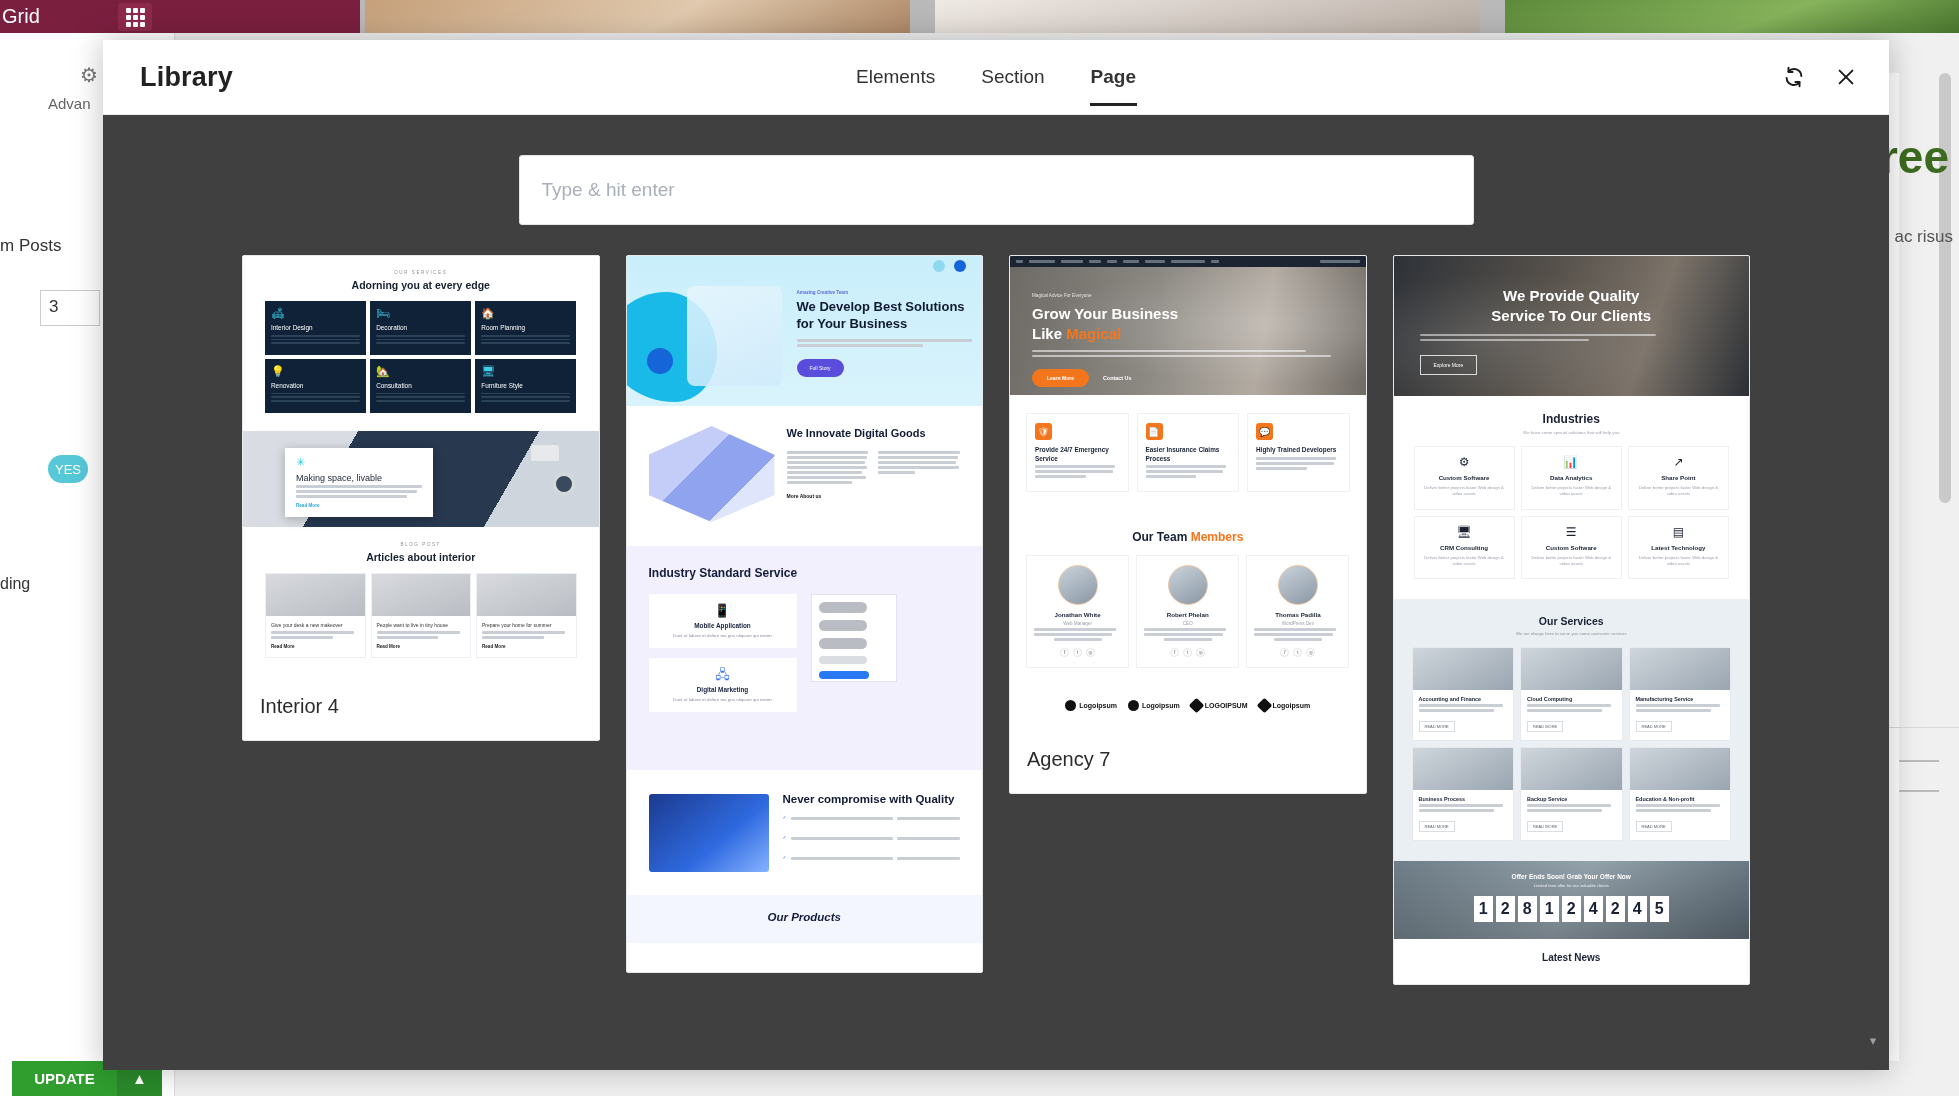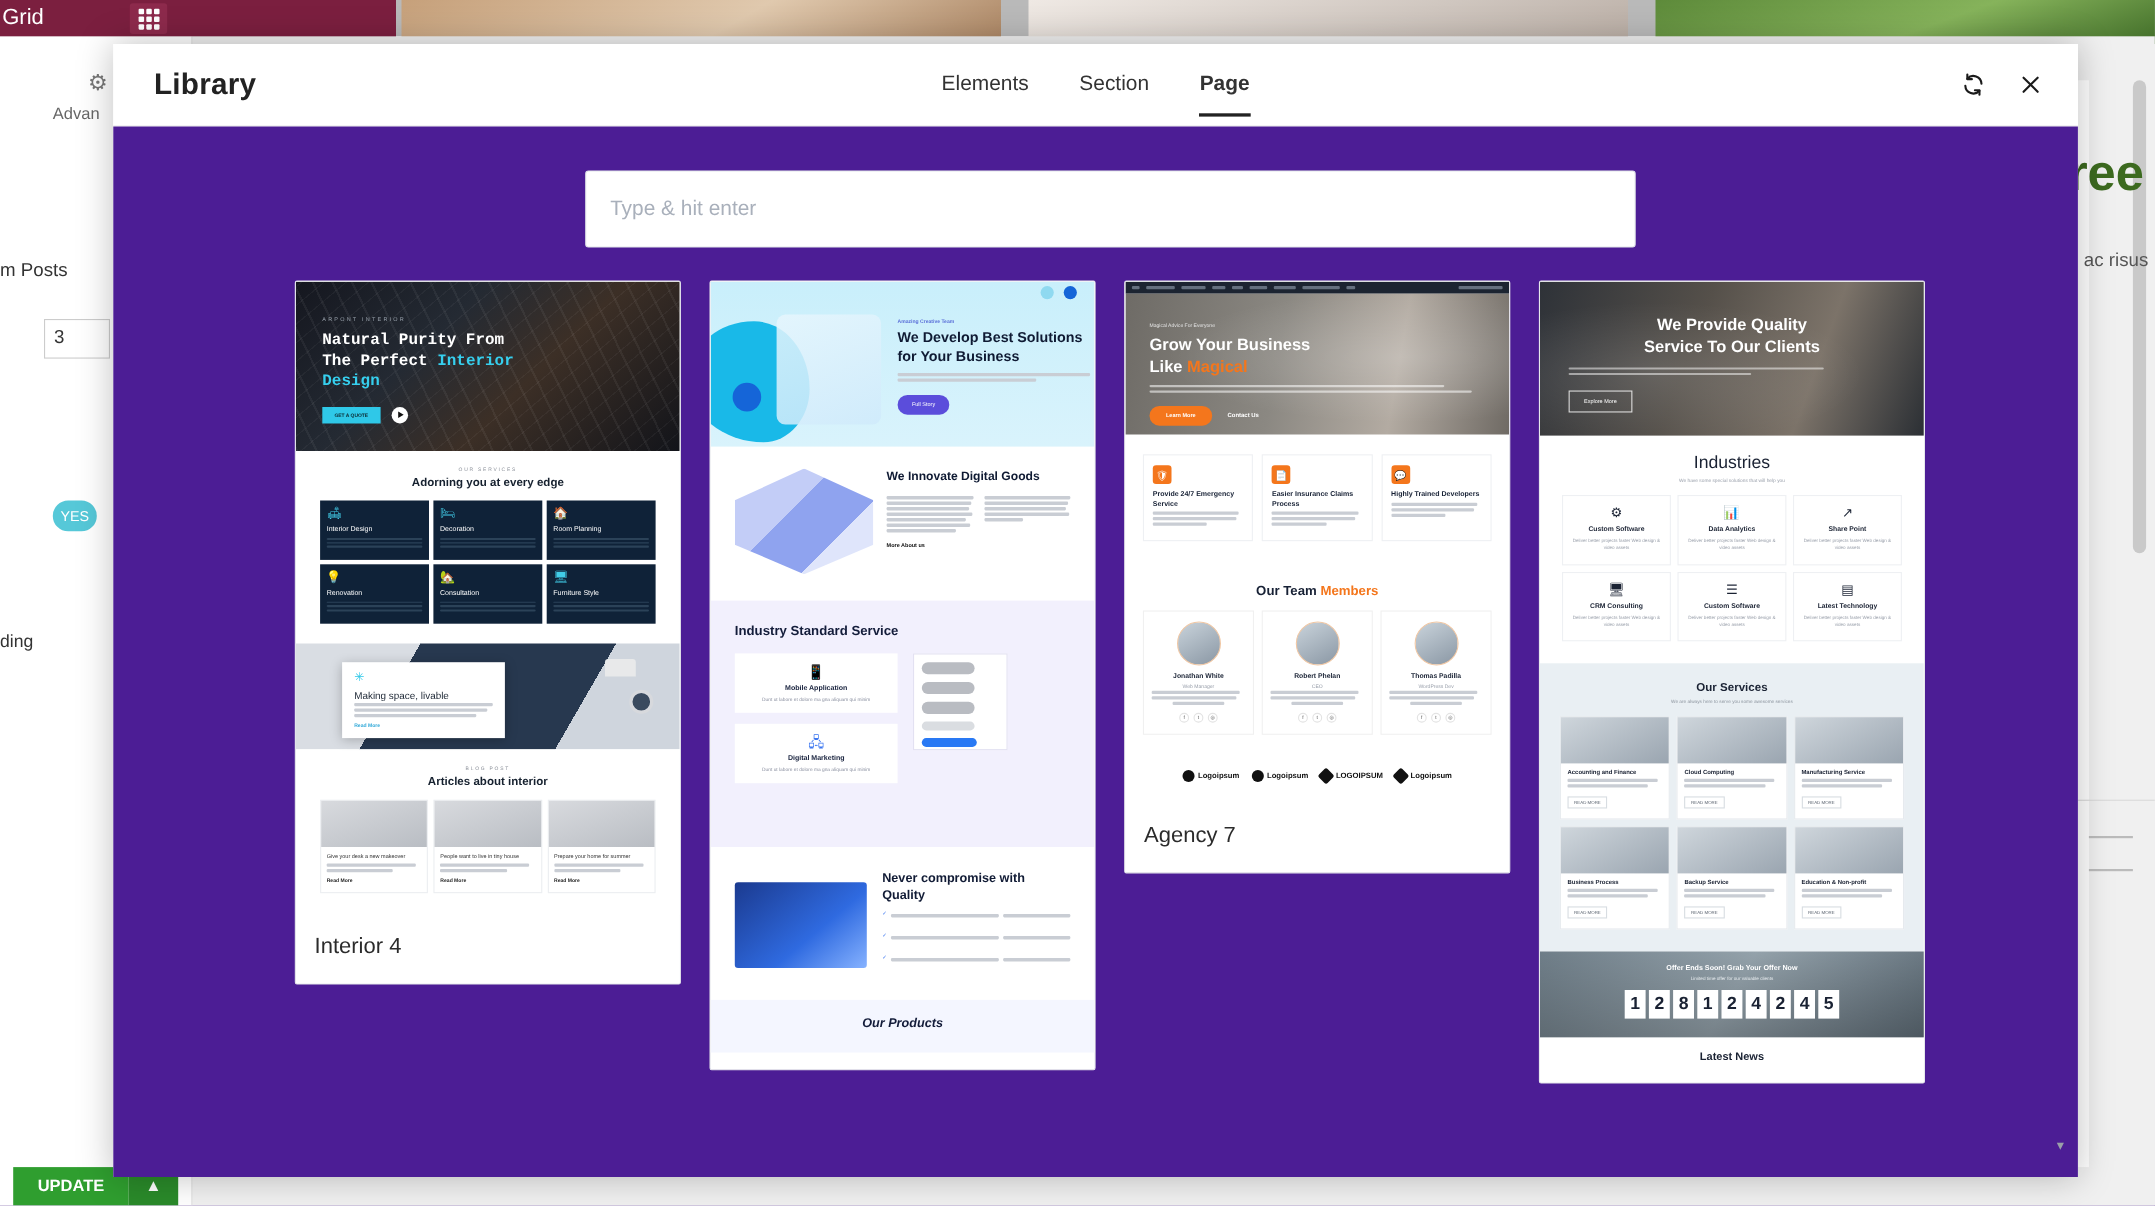--- a/index.html
+++ b/index.html
@@ -42,21 +42,21 @@
   .modal-head { height:75px; flex:0 0 75px; background:#fff; position:relative; display:flex; align-items:center; border-bottom:1px solid #eaeaea; }
   .modal-title { position:absolute; left:37px; top:50%; transform:translateY(-50%); font-size:27px; font-weight:bold; color:#222; letter-spacing:.2px;}
   .tabs { position:absolute; left:50%; transform:translateX(-50%); display:flex; gap:0; align-items:flex-end; height:75px; }
   .tab { font-size:19px; color:#333; padding:0 23px; height:75px; display:flex; align-items:center; position:relative; cursor:pointer; }
   .tab.active { font-weight:bold; }
   .tab.active:after { content:""; position:absolute; left:22px; right:22px; bottom:9px; height:3px; background:#222; }
   .head-actions { position:absolute; right:30px; top:50%; transform:translateY(-50%); display:flex; gap:26px; align-items:center; }
   .icon-btn { width:26px; height:26px; color:#222; display:flex; align-items:center; justify-content:center; cursor:pointer; }
   .icon-btn svg { width:22px; height:22px; fill:none; stroke:#1b1b1b; stroke-width:2.1; stroke-linecap:round; stroke-linejoin:round;}
 
-  .modal-body { flex:1; background:#4c1d95; position:relative; overflow:hidden;padding-left:26px; }
+  .modal-body { flex:1; background:#404040; position:relative; overflow:hidden; }
   .search-wrap { display:flex; justify-content:center; padding:40px 0 30px; }
   .search-input { width:955px; height:70px; background:#fff; border:1px solid #e2e5e9; border-radius:3px;
                   font-size:19px; color:#333; padding:0 22px; outline:none; font-family:"Liberation Sans",sans-serif;}
   .search-input::placeholder { color:#a9b0bb; }
 
   .grid { display:flex; gap:26px; padding:0 139px; align-items:flex-start; }
   .card { width:358px; background:#fff; border:1px solid #e6e8ec; border-radius:2px; overflow:hidden; cursor:pointer; position:relative; }
   .card .thumb { width:100%; overflow:hidden; background:#fff; position:relative; }
   .card .cap { padding:17px 17px 22px; font-size:20px; color:#2b2b2b; background:#fff; }
   .lorem { background:#c9cdd4; height:3px; border-radius:1px; margin:2px 0; }
@@ -175,21 +175,21 @@
   .c3-logo.sq .m{border-radius:2px;transform:rotate(45deg);}
 
   
   .c4-hero{height:140px;background:linear-gradient(110deg,#2e3238 0%,#55504a 40%,#7c7369 70%,#2b2f34 100%);position:relative;padding:30px 26px;}
   .c4-hero:after{content:"";position:absolute;inset:0;background:radial-gradient(ellipse at 30% 60%, rgba(255,255,255,.13), transparent 55%);}
   .c4-h1{font-size:15px;font-weight:bold;color:#fff;line-height:1.32;position:relative;z-index:2;text-align:center;}
   .c4-p{margin-top:8px;position:relative;z-index:2;}
   .c4-p div{height:2px;background:rgba(255,255,255,.5);border-radius:1px;margin-bottom:3px;}
   .c4-btn{margin-top:11px;display:inline-block;border:1px solid rgba(255,255,255,.8);color:#fff;font-size:5px;padding:6px 13px;position:relative;z-index:2;}
   .c4-ind{background:#fff;padding:16px 20px 20px;text-align:center;}
-  .c4-ih{font-size:16px;font-weight:normal;color:#1a2233;}
+  .c4-ih{font-size:12px;font-weight:bold;color:#1a2233;}
   .c4-isub{font-size:4.4px;color:#9aa0ab;margin-top:4px;}
   .c4-igrid{display:grid;grid-template-columns:repeat(3,1fr);gap:6px;margin-top:11px;}
   .c4-icard{border:1px solid #eef0f3;padding:9px 6px 11px;background:#fff;}
   .c4-iicon{font-size:12px;color:#1a2233;line-height:1;}
   .c4-in{font-size:6.2px;font-weight:bold;color:#1a2233;margin-top:6px;}
   .c4-id{font-size:4.2px;color:#9aa0ab;margin-top:4px;line-height:1.5;}
   .c4-serv{background:#e9eff3;padding:16px 18px 20px;text-align:center;}
   .c4-sh{font-size:10.5px;font-weight:bold;color:#1a2233;}
   .c4-ssub{font-size:4.3px;color:#8d959f;margin-top:4px;}
   .c4-sgrid{display:grid;grid-template-columns:repeat(3,1fr);gap:6px;margin-top:11px;}
@@ -285,34 +285,20 @@
 
     <div class="search-wrap">
       <input class="search-input" type="text" placeholder="Type &amp; hit enter" style="">
     </div>
 
     <div class="grid">
 
       <div class="card">
         <div class="thumb">
 
-          <div class="c1-hero">
-            <div class="c1-kicker">ARPONT INTERIOR</div>
-            <div class="c1-h1">
-              <span>Natural Purity From</span><br>
-              <span>The Perfect </span><span class="accent">Interior</span><br>
-              <span class="accent">Design</span>
-            </div>
-            <div class="c1-btnrow">
-              <div class="c1-btn">GET A QUOTE</div>
-              <div class="c1-play">
-                  <div></div>
-                </div>
-            </div>
-          </div>
 
           <div class="c1-serv">
             <div class="c1-kick2">OUR SERVICES</div>
             <div class="c1-h2">Adorning you at every edge</div>
             <div class="c1-tiles">
               <div class="c1-tile">
                   <div class="c1-ti">🛋</div>
                   <div class="c1-tn">Interior Design</div>
                   <div class="c1-tl">
                     <div></div>

